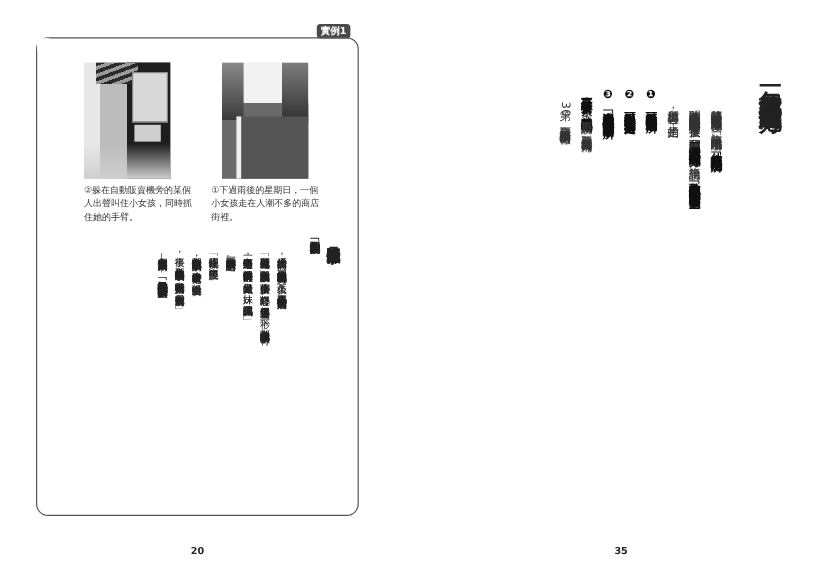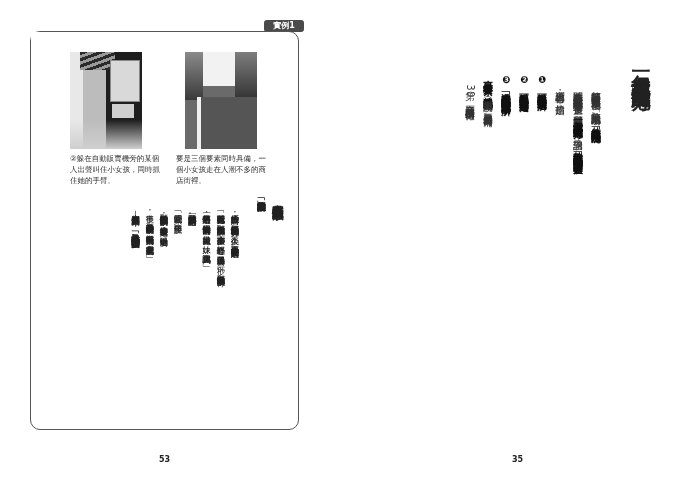--- a/index.html
+++ b/index.html
@@ -6,21 +6,21 @@
   body {
     width: 680px; height: 482px; background: #ffffff; position: relative; overflow: hidden;
     font-family: "DejaVu Serif", "Liberation Serif", serif; color: #222;
   }
   .page { position: absolute; top: 0; height: 482px; }
   .page-left { left: 0; width: 340px; }
   .page-right { left: 340px; width: 340px; }
 
   
   .case-badge {
-    position: absolute; left: 264px; top: 20px; width: 40px; height: 12px;
+    position: absolute; left: 264px; top: 20px; width: 28px; height: 12px;
     background: #4a4a4a; color: #fff; border-radius: 3px;
     font-family: "DejaVu Sans", sans-serif; font-size: 8px; font-weight: bold;
     line-height: 12px; text-align: center;
   }
   .case-box {
     position: absolute; left: 30px; top: 31px; width: 267px; height: 397px;
     border: 1.6px solid #555; border-radius: 10px 10px 10px 10px;
   }
   .case-box::before, .case-box::after {
     content: ""; position: absolute; width: 10px; height: 10px; background: #fff;
@@ -97,37 +97,37 @@
     <div class="vm-panel2"></div>
   </div>
   <div class="caption caption-2">②躲在自動販賣機旁的某個人出聲叫住小女孩，同時抓住她的手臂。</div>
 
   <div class="photo photo-street">
     <div class="bldg-l"></div>
     <div class="bldg-r"></div>
     <div class="road"></div>
     <div class="curb"></div>
   </div>
-  <div class="caption caption-1">要是三個要素同時具備，一個小女孩走在人潮不多的商店街裡。</div>
+  <div class="caption caption-1">①下過雨後的星期日，一個小女孩走在人潮不多的商店街裡。</div>
 
   <div class="vert story-title">這是實際發生的恐怖故事</div>
   <div class="vert story-subtitle">「及時救援者」解救小女孩的真實案例</div>
 
   <div class="vert story-body">
     <p>人煙稀少的商店街，一個不懷好意的人躲在自動販賣機旁。不久後，一名小學三年級的小女孩從商店街的另一側走來。</p>
     <p>「我可以給你兩百元喔！」那個危險的人對小女孩說。小女孩停下腳步，心想「好奇怪」，但還是將手伸了過去。下一秒，那個危險的人抓住了小女孩的手臂！</p>
     <p>一名年輕男子恰巧經過，覺得眼前的情況有些異常，於是出聲大喊，「妹妹，你認識那個人嗎？」</p>
     <p>受到驚嚇的小女孩一時之間說不出話。</p>
     <p>「趕快回家吧！」年輕男子說。</p>
     <p>那個危險的人急忙放開緊抓小女孩的手，小女孩最終沒有被帶走，得以安全逃離。</p>
     <p>事後，那位及時伸出援手的年輕男子表示：「當時我覺得不太對勁，我很慶幸有上前制止。」</p>
     <p><span>這個真實案例讓人深刻體悟到——</span><span class="bold">「及時提供救援的人」對於社區安全的守護工作多麼重要。</span></p>
   </div>
 
-  <div class="page-num page-num-left">53</div>
+  <div class="page-num page-num-left">20</div>
 </div>
 
 <div class="page page-right">
   <div class="vert main-heading">每一個地方都有可能是發生危險的地方</div>
 
   <div class="vert right-body">
     <p class="indent"><span>將打過招呼的住家或店家畫進「散步地圖」後，接著來認識「危險場所」。</span><span class="bold">什麼樣的地方是「危險場所」呢？</span></p>
     <p class="indent"><span>聽聞許多具有前科的犯罪者談到他們「曾經在哪裡攻擊孩童」後，我們可以很清楚的明白</span><span class="bold">每一個地方都有可能是發生危險的地方</span><span>。換句話說，</span><span class="bold">危險的人會在他們「覺得容易得逞的時間或場所」攻擊孩童。</span></p>
     <p class="indent">所謂容易得逞，指的是：</p>
     <p class="bold"><span class="num">❶</span><span>可以輕易靠近的這個孩子或這個場所。</span></p>

